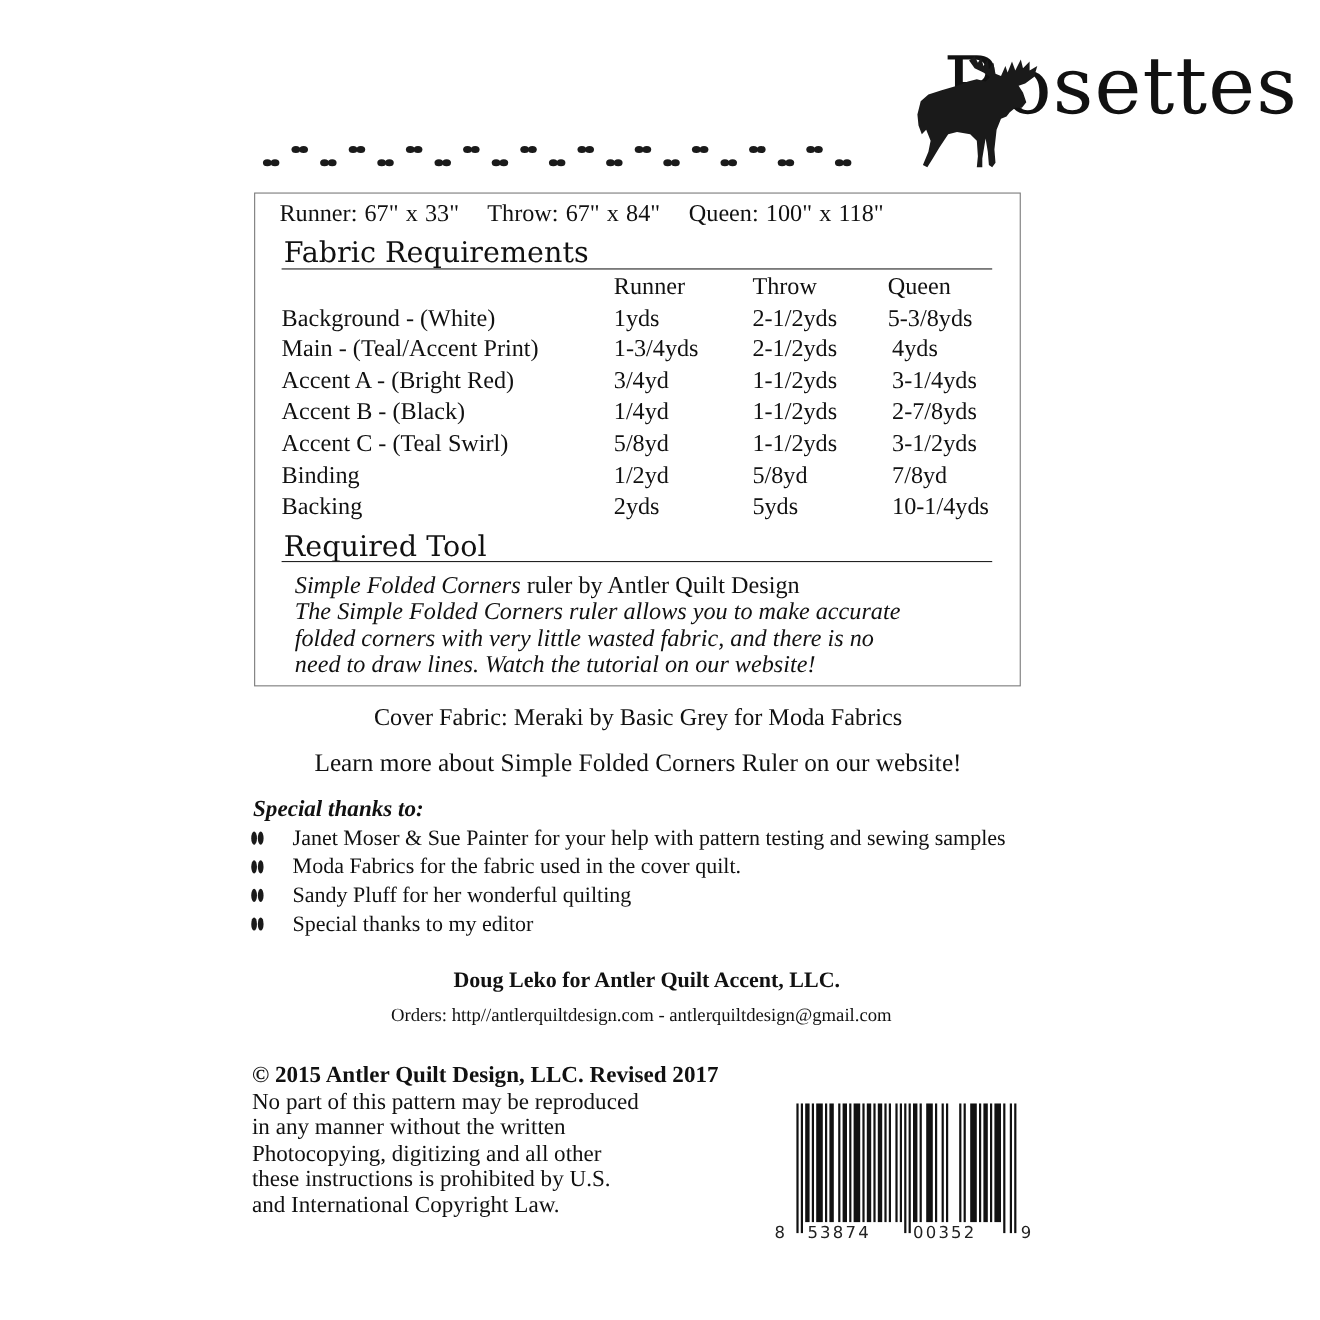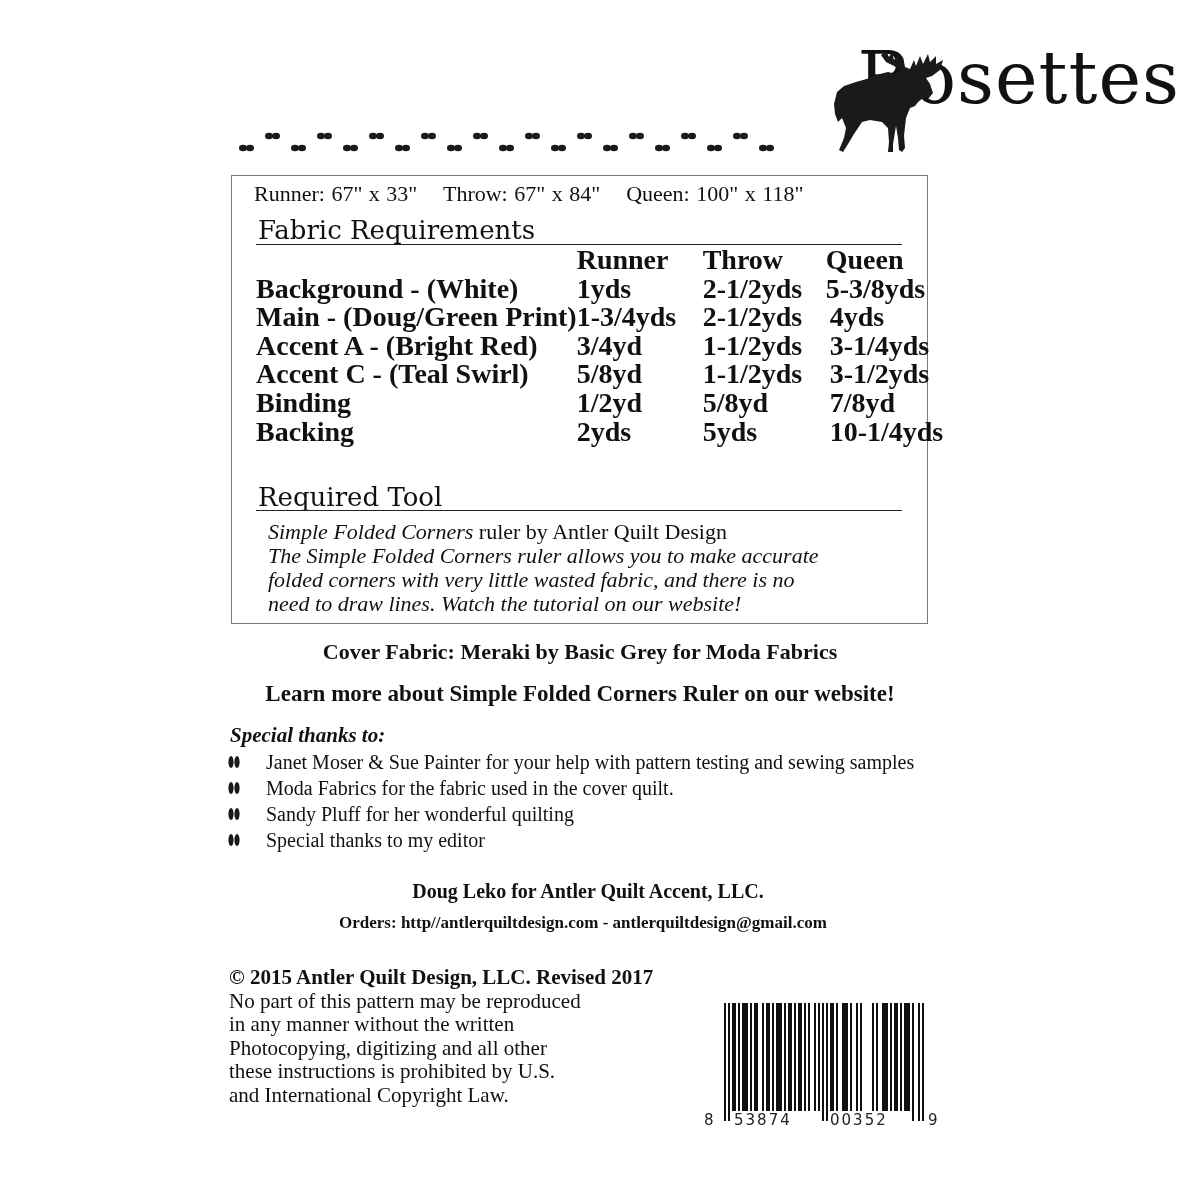--- a/index.html
+++ b/index.html
@@ -6,25 +6,25 @@
   body { width:1200px; height:1200px; position:relative; overflow:hidden; color:#111; font-family:"Liberation Serif", serif; }
   .abs { position:absolute; }
   .title { left:0; width:1180px; top:38px; text-align:right; font-size:72px; line-height:80px; font-family:"DejaVu Serif", serif; font-weight:normal; letter-spacing:1px; padding-left:0; }
   .title span { display:inline-block; margin-left:0; }
   .moose { left:826px; top:48px; width:130px; height:115px; }
   .prints { left:230px; top:128px; width:560px; height:30px; }
   .box { left:231px; top:175px; width:697px; height:449px; border:1.5px solid #7a7a7a; box-sizing:border-box; }
   .sizes { left:254px; top:181px; font-size:22px; word-spacing:1px; white-space:pre; }
   .h2 { font-family:"DejaVu Serif", serif; font-size:26px; font-weight:normal; line-height:32px; }
   .rule { height:0; border-top:1.5px solid #222; }
-  table.fabric { border-collapse:collapse; font-size:28px;font-weight:bold; }
+  table.fabric { border-collapse:collapse; font-size:22px; }
   table.fabric td { padding:0; height:28.6px; line-height:28.6px; vertical-align:middle; white-space:nowrap; }
   .tool-text { left:268px; top:520px; font-size:22px; line-height:24px; font-style:italic; width:640px; }
   .tool-text .plain { font-style:normal; }
-  .center { left:0; width:1160px; text-align:center; font-size:22px;font-weight:bold; }
+  .center { left:0; width:1160px; text-align:center; font-size:22px; }
   .thanks-h { left:230px; top:723px; font-size:21px; font-weight:bold; font-style:italic; }
   .thanks-list { left:228px; top:749px; margin:0; padding:0; list-style:none; font-size:20px; }
   .thanks-list li { height:26px; line-height:26px; display:flex; align-items:center; }
   .thanks-list .bullet { width:38px; display:inline-flex; align-items:center; }
   .credit { font-weight:bold; font-size:20px; }
   .copy { left:229px; top:966px; font-size:21px; line-height:23.5px; width:480px; }
   .copy .head { font-weight:bold; }
   .barcode { left:722px; top:1003px; width:212px; height:140px; }
 </style>
 </head>
@@ -146,30 +146,36 @@
     <td>Throw</td>
     <td>Queen</td>
   </tr>
   <tr>
     <td>Background - (White)</td>
     <td>1yds</td>
     <td>2-1/2yds</td>
     <td>5-3/8yds</td>
   </tr>
   <tr>
-    <td>Main - (Doug/Green Print)</td>
+    <td>Main - (Teal/Accent Print)</td>
     <td>1-3/4yds</td>
     <td>2-1/2yds</td>
     <td style="padding-left:4px;">4yds</td>
   </tr>
   <tr>
     <td>Accent A - (Bright Red)</td>
     <td>3/4yd</td>
     <td>1-1/2yds</td>
     <td style="padding-left:4px;">3-1/4yds</td>
+  </tr>
+  <tr>
+    <td>Accent B - (Black)</td>
+    <td>1/4yd</td>
+    <td>1-1/2yds</td>
+    <td style="padding-left:4px;">2-7/8yds</td>
   </tr>
   <tr>
     <td>Accent C - (Teal Swirl)</td>
     <td>5/8yd</td>
     <td>1-1/2yds</td>
     <td style="padding-left:4px;">3-1/2yds</td>
   </tr>
   <tr>
     <td>Binding</td>
     <td>1/2yd</td>

